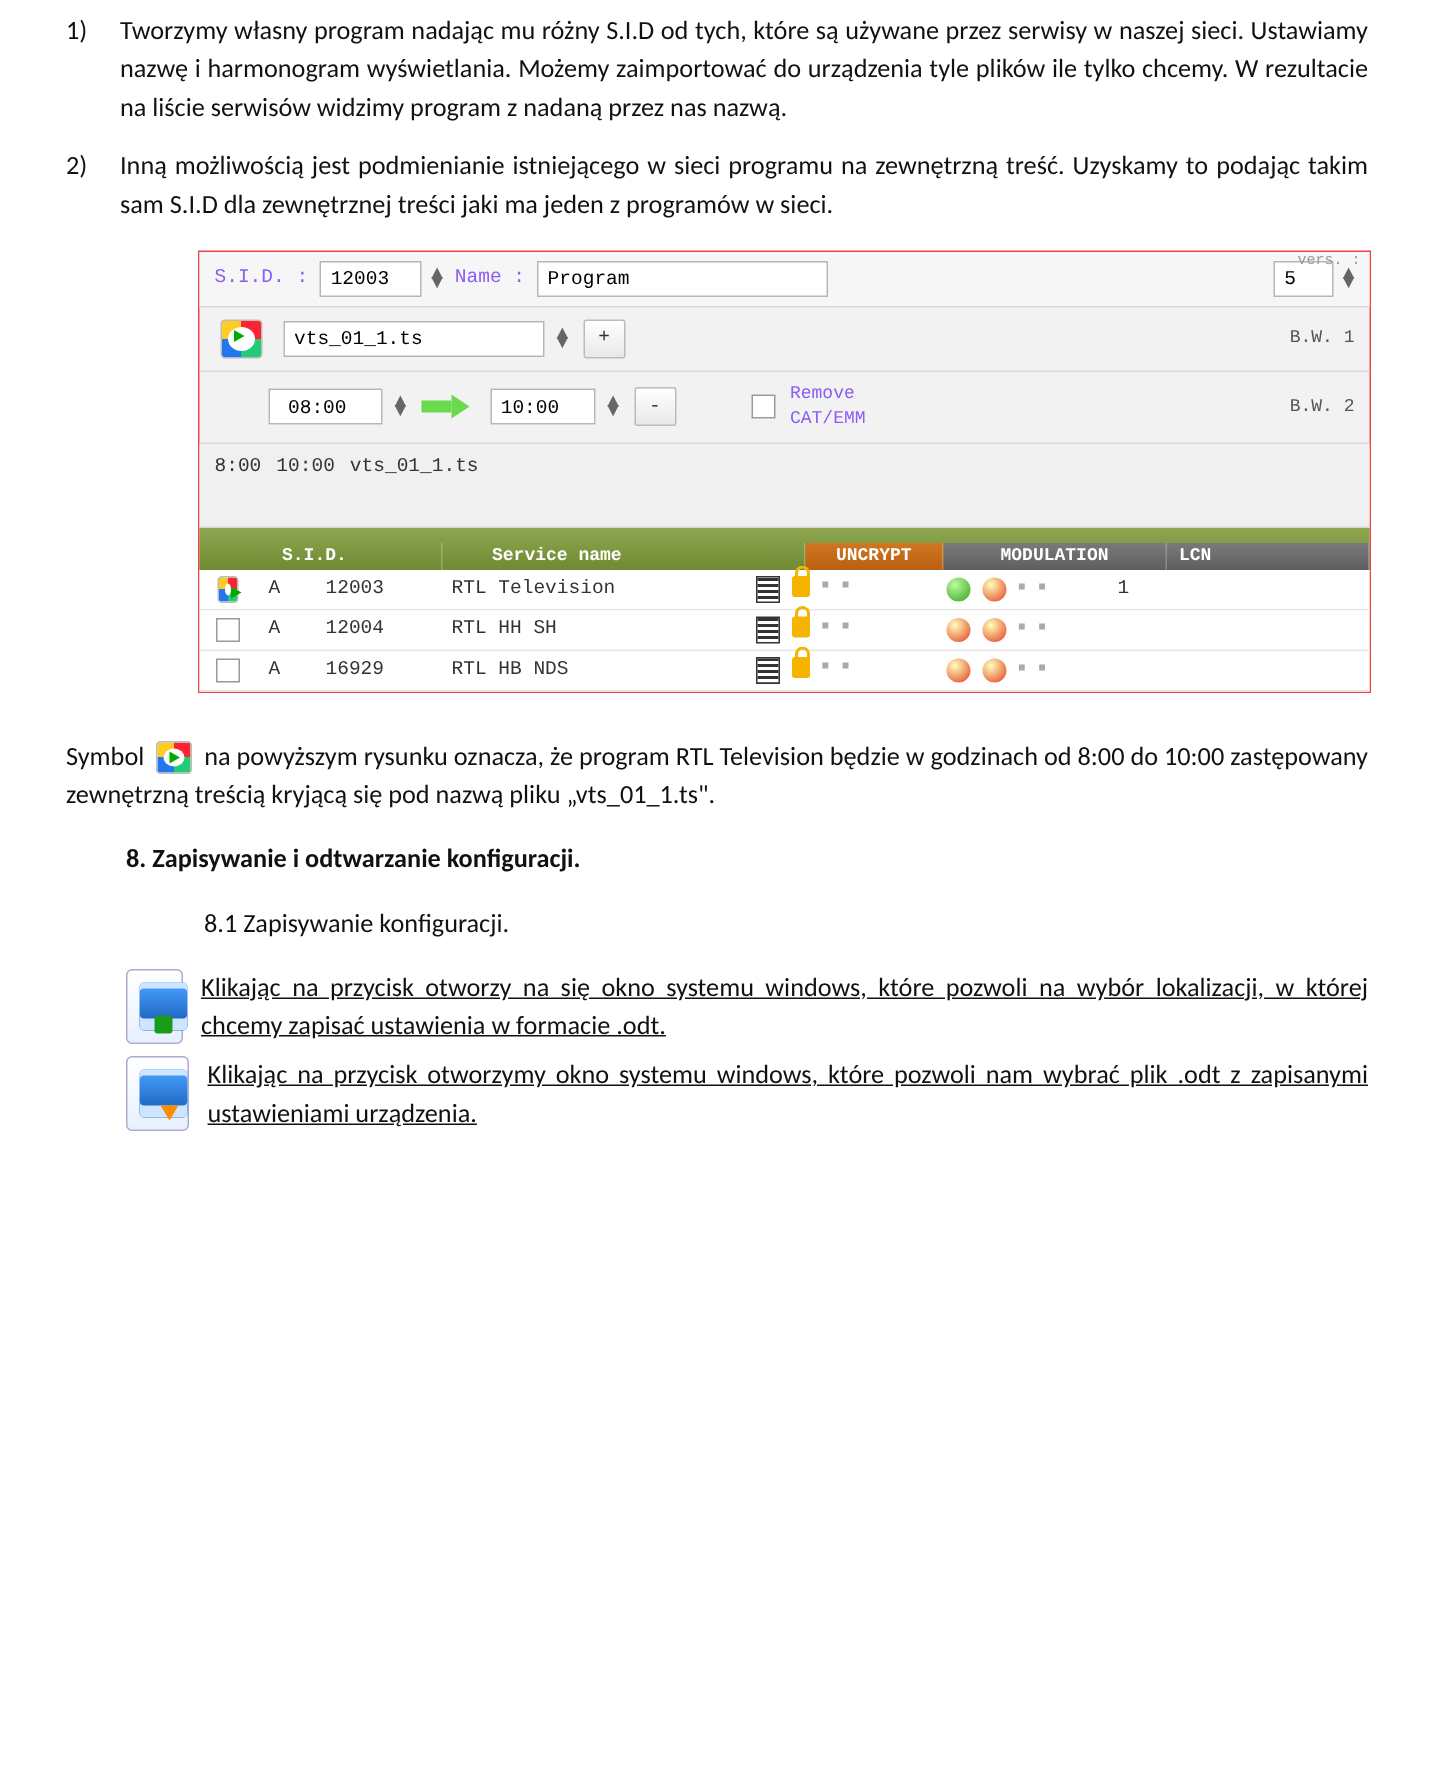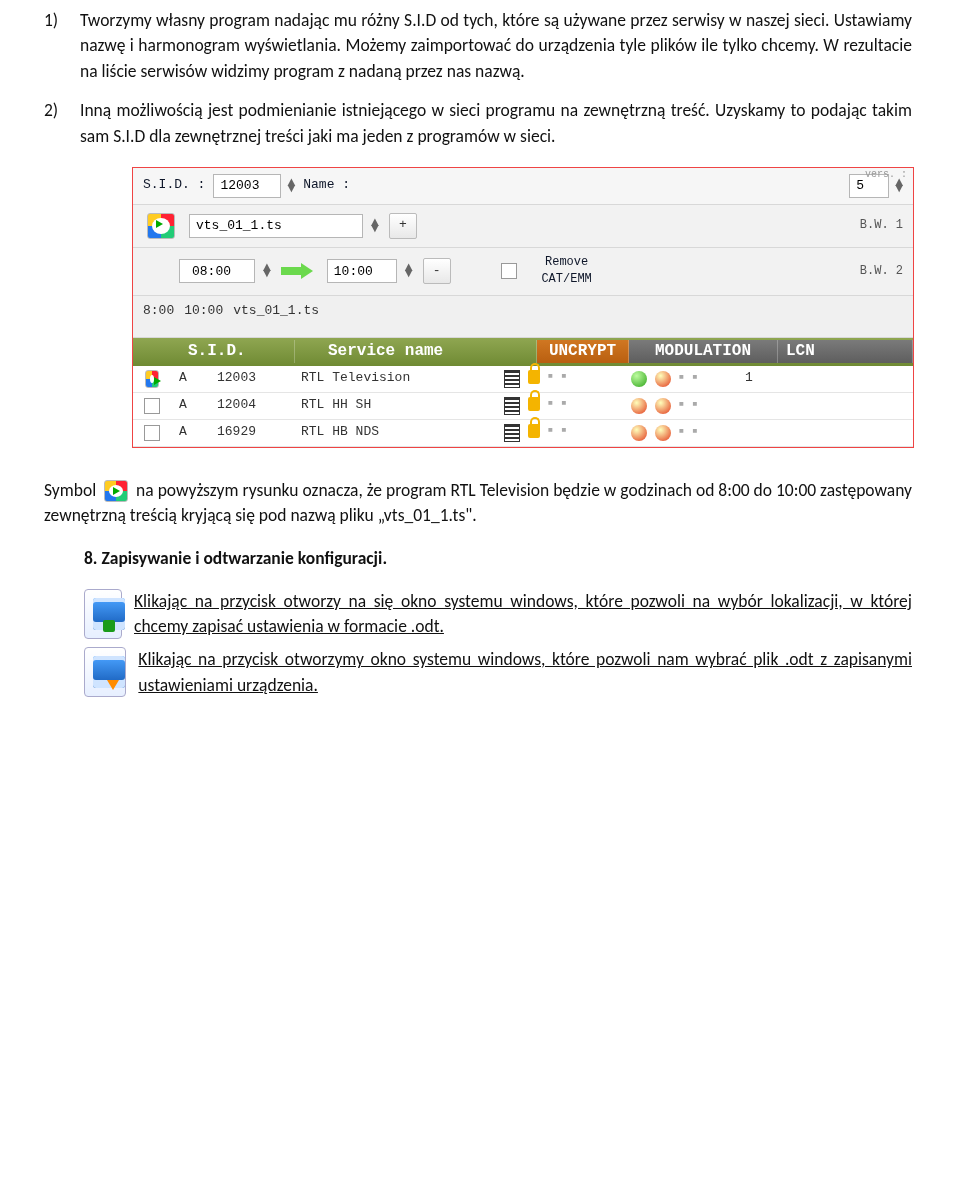--- a/index.html
+++ b/index.html
@@ -44,26 +44,26 @@
   }
   .ss .sp{
     display:inline-flex;flex-direction:column;line-height:6px;color:#666;
     margin-left:-2px;
   }
   .ss .row2{
     display:flex;align-items:center;gap:10px;
     padding:8px 10px;border-bottom:1px solid #d8d8d8;
   }
   .ss .row3{display:flex;align-items:center;gap:10px;padding:6px 10px;border-bottom:1px solid #d8d8d8;}
-  .ss .row4{display:flex;align-items:flex-start;gap:10px;padding:6px 10px 16px;background:#f0f0f0;border-bottom:1px solid #d8d8d8;}
+  .ss .row4{display:flex;align-items:flex-start;gap:10px;padding:6px 10px 30px;background:#f0f0f0;border-bottom:1px solid #d8d8d8;}
   .ss .btn{border:1px solid #bbb;background:linear-gradient(#fff,#e8e8e8);width:26px;height:24px;display:inline-flex;align-items:center;justify-content:center;border-radius:2px;}
-  .ss label.gray{color:#0f172a;text-align:center;}
+  .ss label.gray{color:#8b5cf6;}
   .ss .tblhead{
-    display:flex;align-items:center;height:28px;
-    background:linear-gradient(#8fa651,#6f8a33);color:#fff;font-weight:bold;font-size:16px;
+    display:flex;align-items:flex-end;height:28px;
+    background:linear-gradient(#8fa651,#6f8a33);color:#fff;font-weight:bold;font-size:12px;
   }
   .ss .tblhead>div{border-right:1px solid rgba(255,255,255,.25);display:flex;align-items:center;padding:0 8px;}
   .ss .th-a{width:30px;}
   .ss .th-b{width:98px;}
   .ss .th-c{width:200px;margin-left:25px;}
   .ss .th-d{width:75px;background:linear-gradient(#d07722,#b95f10);justify-content:center;}
   .ss .th-e{width:132px;background:linear-gradient(#7a7a7a,#5e5e5e);justify-content:center;}
   .ss .th-f{flex:1;background:linear-gradient(#7a7a7a,#5e5e5e);}
   .ss .trow{
     display:flex;align-items:center;height:26px;border-bottom:1px solid #e5e5e5;background:#fff;
@@ -131,20 +131,21 @@
     </li>
   </ol>
 
   <div class="ss" style="position:relative;">
     <span class="vers">vers. :</span>
     <div class="toprow">
       <label class="gray">S.I.D. :</label>
       <input type="text" style="width: 54px;" value="12003">
       <span class="sp">▲<br>▼</span>
       <label class="gray">Name :</label>
+      <input type="text" style="width: 180px;" value="Program">
       <span style="flex:1"></span>
       <input type="text" style="width: 26px;" value="5">
       <span class="sp">▲<br>▼</span>
     </div>
 
     <div class="row2">
       <span class="ico-play" style="width:26px;height:24px;"></span>
       <input type="text" style="width: 160px;" value="vts_01_1.ts">
       <span class="sp">▲<br>▼</span>
       <span class="btn">+</span>
@@ -250,20 +251,21 @@
 
   <p class="just">
     <span>Symbol </span>
     <span class="ico-play"></span>
     <span> na powyższym rysunku oznacza, że program RTL Television będzie w godzinach od 8:00 do 10:00 zastępowany zewnętrzną treścią kryjącą się pod nazwą pliku „vts_01_1.ts".</span>
   </p>
 
   <p class="indent">8.   Zapisywanie i odtwarzanie konfiguracji.</p>
 
 
+  <p class="indent2">8.1  Zapisywanie konfiguracji.</p>
 
   <div class="flexline">
     <span class="ico-save"></span>
     <p>Klikając na przycisk otworzy na się okno systemu windows, które pozwoli na wybór lokalizacji, w której chcemy zapisać ustawienia w formacie .odt.</p>
   </div>
 
 
   <div class="flexline">
     <span class="ico-load"></span>
     <p>Klikając na przycisk otworzymy okno systemu windows, które pozwoli nam wybrać plik .odt z zapisanymi ustawieniami urządzenia.</p>

